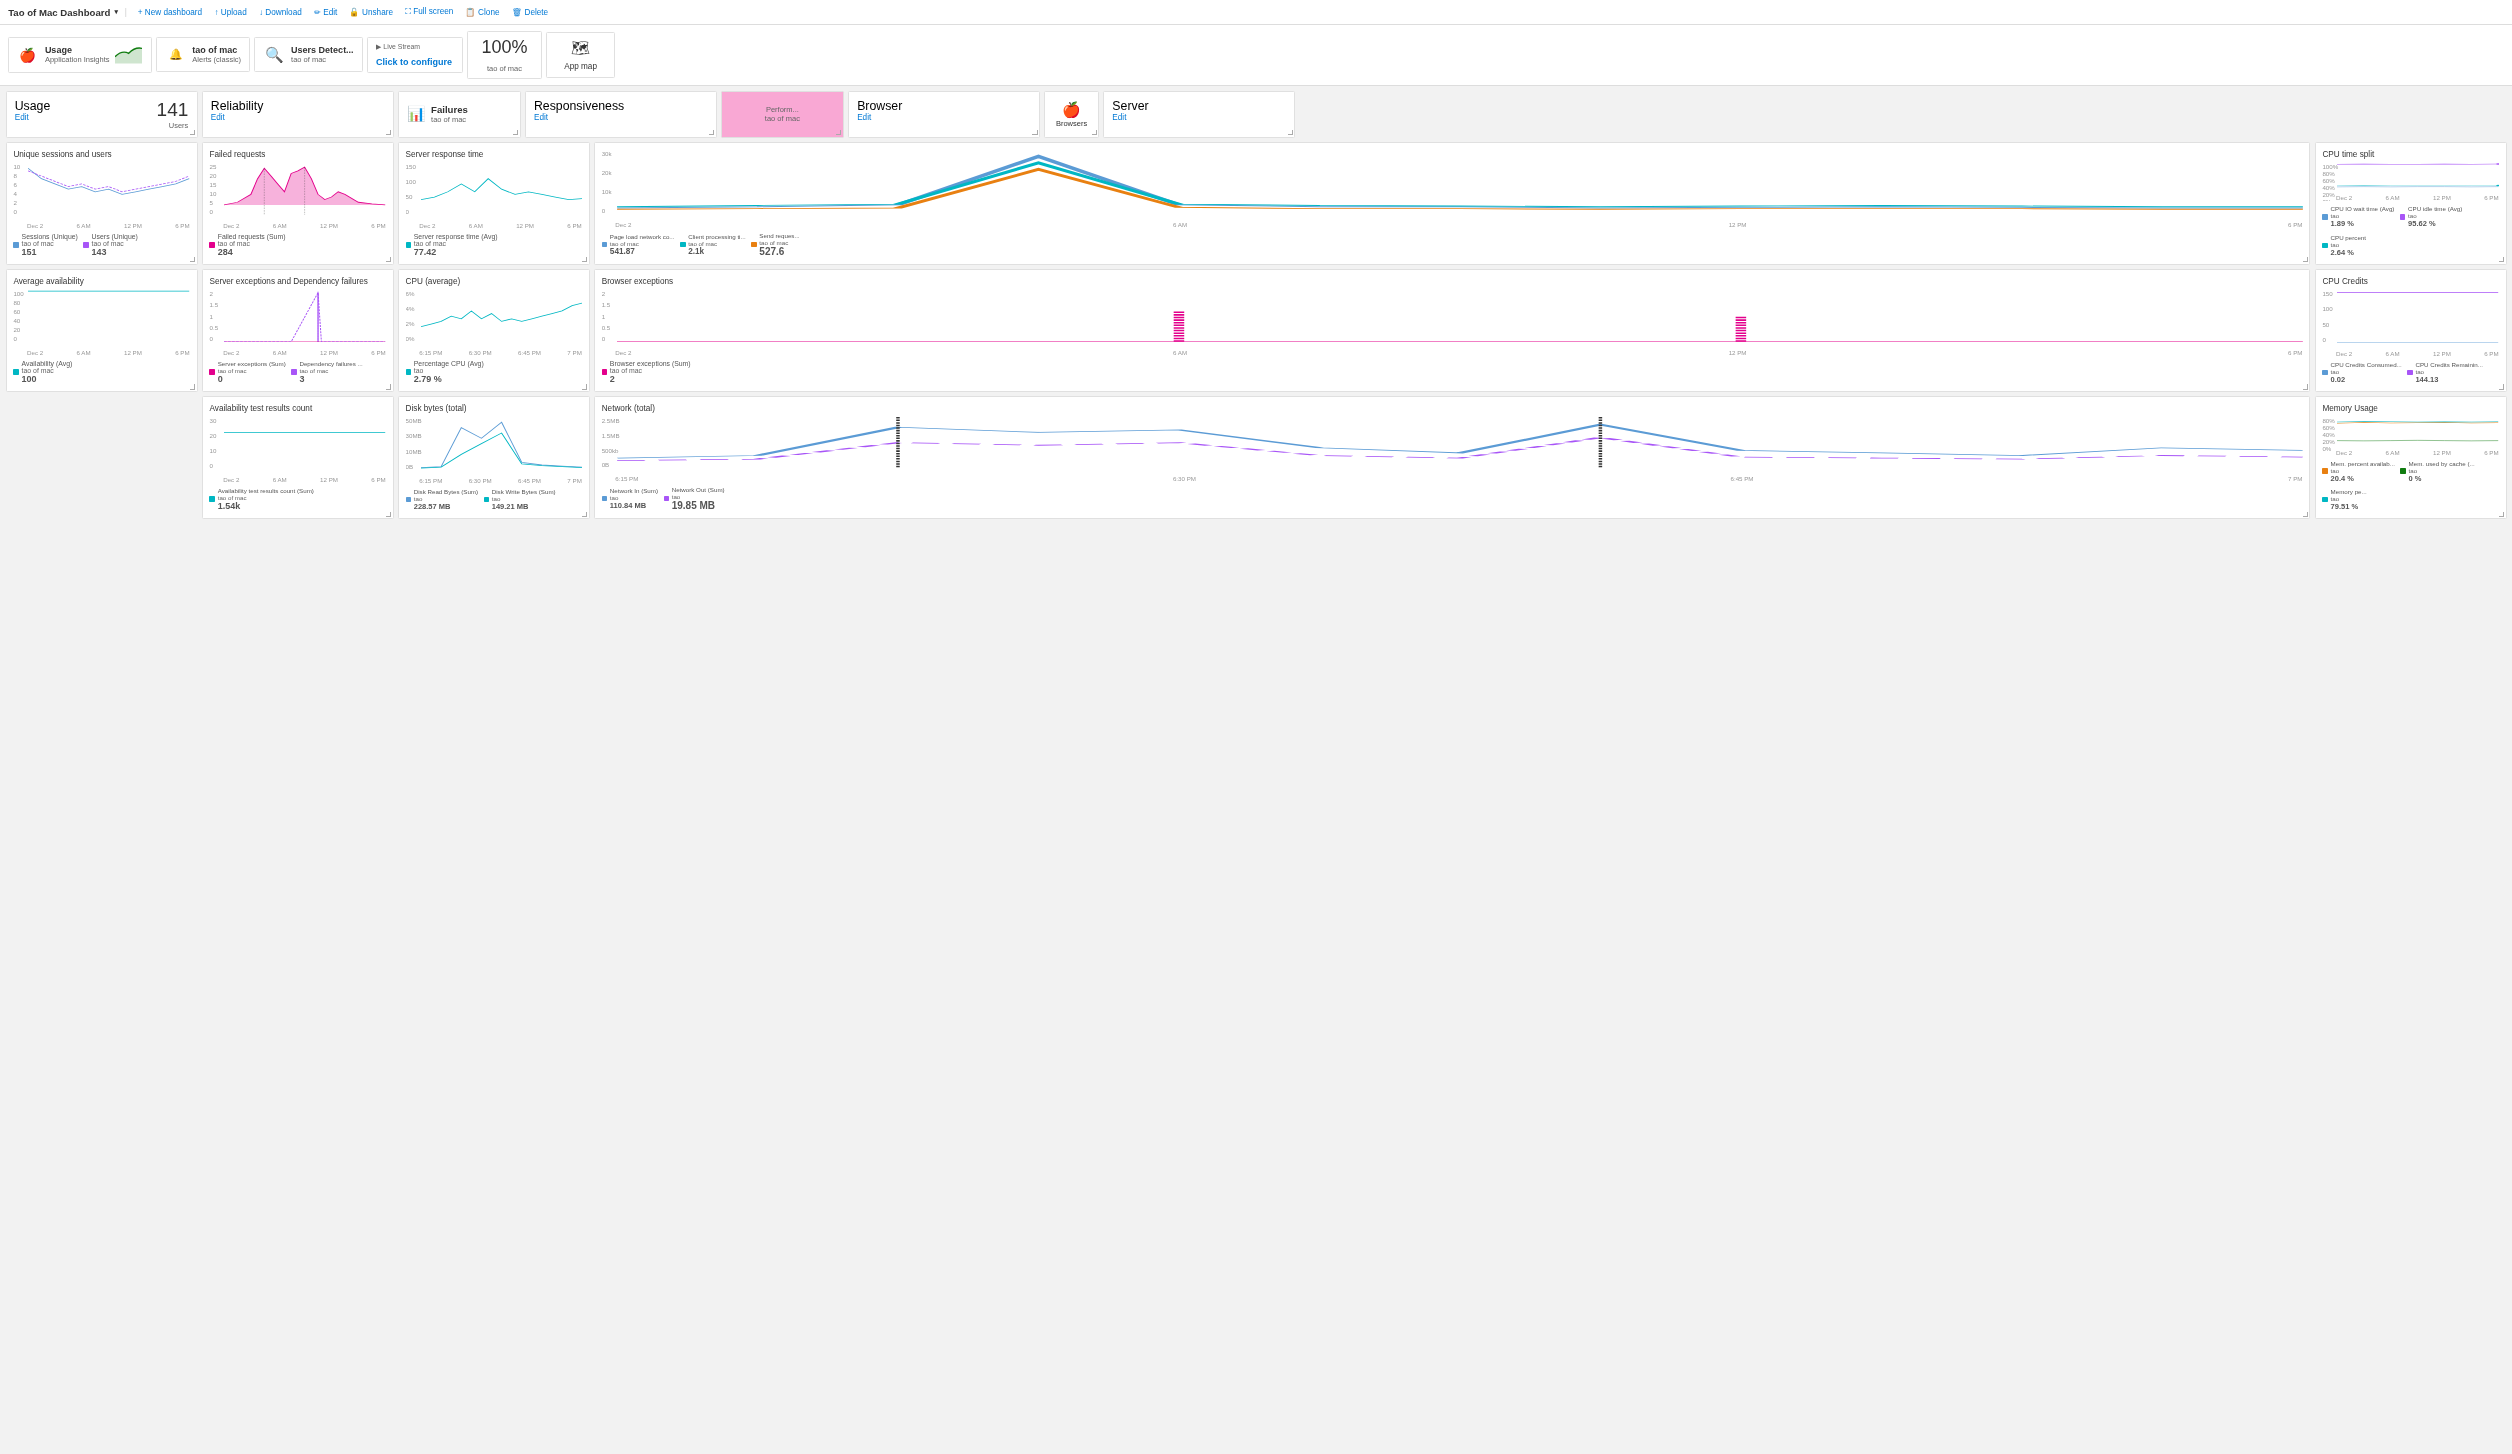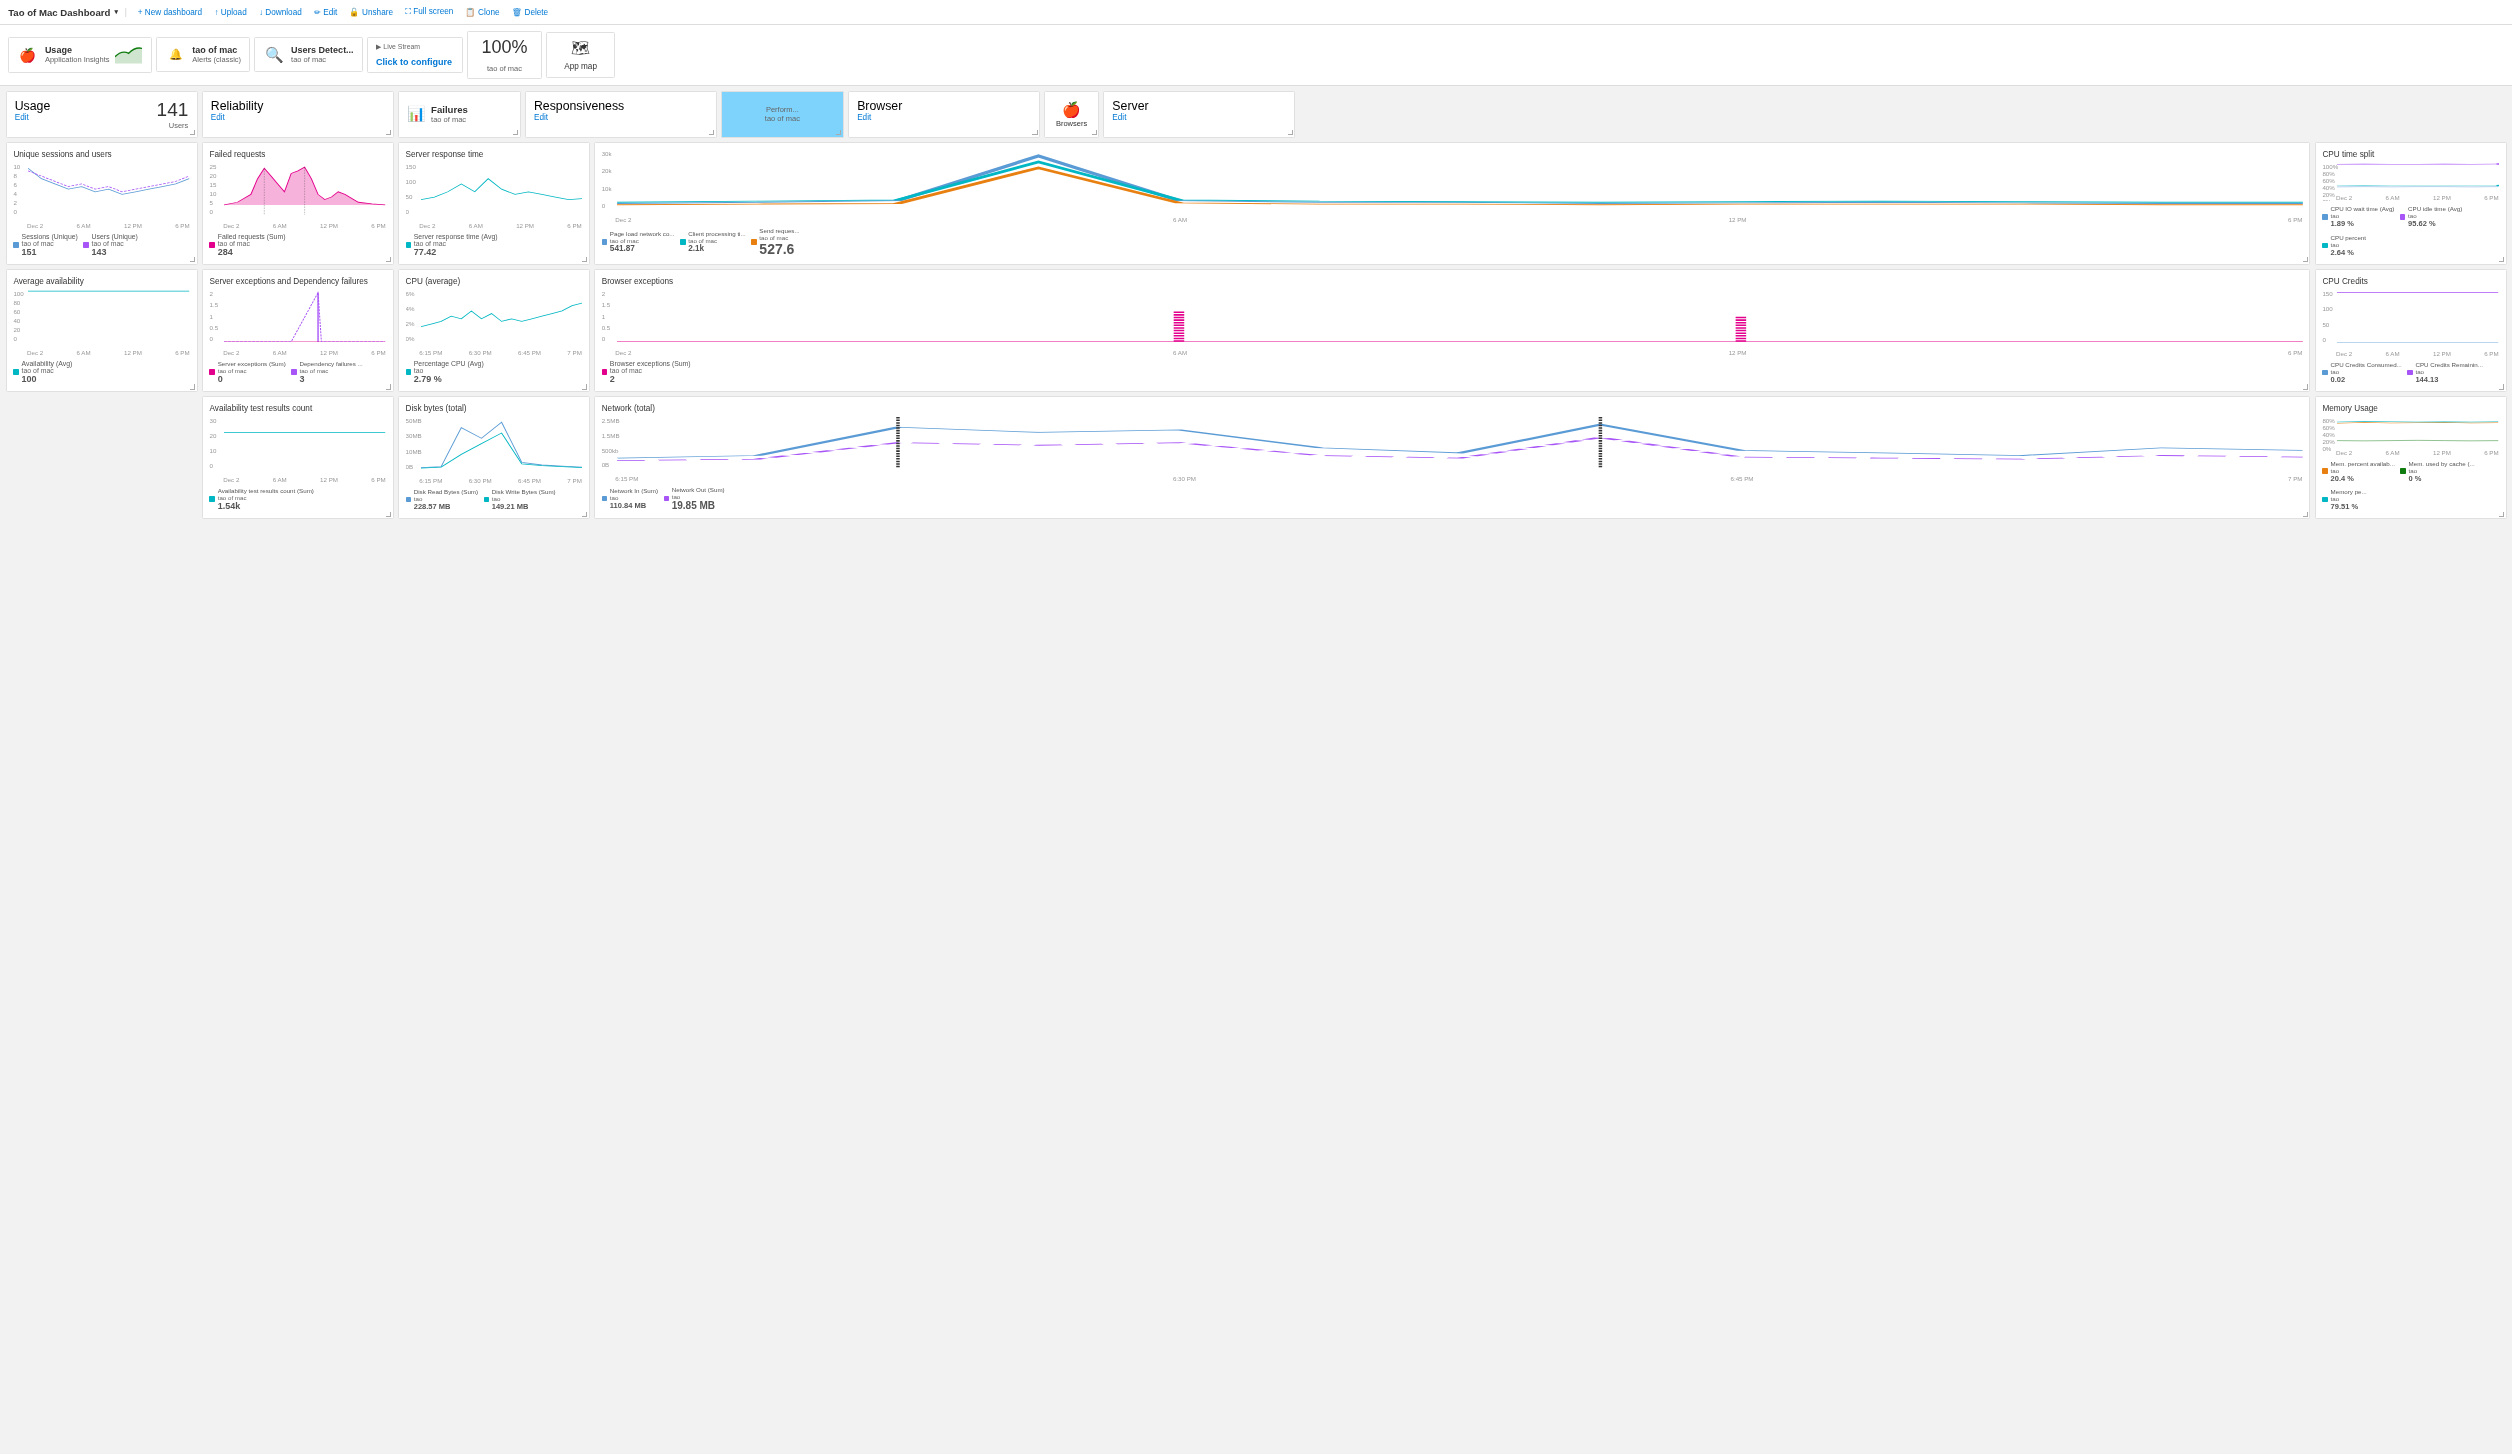--- a/index.html
+++ b/index.html
@@ -31,21 +31,21 @@
     .chart-card { background: #fff; border: 0.7px solid #e0e0e0; border-radius: 1.4px; padding: 6.9px; display: flex; flex-direction: column; min-height: 123px; }
     .chart-title { font-size: 8.2px; color: #333; margin-bottom: 4.1px; }
     .chart-area { flex: 1; position: relative; overflow: hidden; }
     .chart-legend { margin-top: 4.1px; display: flex; flex-wrap: wrap; gap: 5.5px; }
     .legend-item { display: flex; align-items: center; gap: 2.7px; font-size: 6.9px; color: #555; }
     .legend-dot { width: 5.5px; height: 5.5px; border-radius: 0.7px; flex-shrink: 0; }
     .legend-value { font-size: 9px; font-weight: 600; }
 
     
     .section-header-failures { background: #fff; border: 0.7px solid #e0e0e0; border-radius: 1.4px; padding: 6.9px 8.2px; display: flex; align-items: center; gap: 5.5px; }
-    .section-header-perf { background: #7dd3fc; border: 0.7px solid #e0e0e0; border-radius: 1.4px; padding: 6.9px 8.2px; display: flex; flex-direction: column; align-items: center; justify-content: center; }
+    .section-header-perf { background: #f9a8d4; border: 0.7px solid #e0e0e0; border-radius: 1.4px; padding: 6.9px 8.2px; display: flex; flex-direction: column; align-items: center; justify-content: center; }
     .section-header-browsers { background: #fff; border: 0.7px solid #e0e0e0; border-radius: 1.4px; padding: 6.9px 8.2px; display: flex; flex-direction: column; align-items: center; justify-content: center; }
 
     .resize-handle { position: absolute; bottom: 0; right: 0; width: 6.9px; height: 6.9px; cursor: se-resize; }
     .resize-handle::after { content: ''; position: absolute; bottom: 1.4px; right: 1.4px; width: 4.1px; height: 4.1px; border-right: 0.7px solid #aaa; border-bottom: 0.7px solid #aaa; }
 
     .chart-y-labels { position: absolute; left: 0; top: 0; bottom: 13.7px; display: flex; flex-direction: column; justify-content: space-between; font-size: 6.2px; color: #999; width: 13.7px; }
     .chart-x-labels { position: absolute; bottom: 0; left: 13.7px; right: 0; display: flex; justify-content: space-between; font-size: 6.2px; color: #999; }
     .chart-plot { position: absolute; top: 0; bottom: 13.7px; left: 15px; right: 0; }
 
     .dropdown-arrow { font-size: 6.9px; margin-left: 1.4px; }
@@ -364,21 +364,21 @@
               <div style="font-size:6.2px;">Client processing ti...</div>
               <div style="font-size:6.2px;color:#666;">tao of mac</div>
               <div class="legend-value" style="font-size:8.2px;">2.1k</div>
             </div>
           </div>
         <div class="legend-item">
             <div class="legend-dot" style="background:#e88011;"></div>
             <div>
               <div style="font-size:6.2px;">Send reques...</div>
               <div style="font-size:6.2px;color:#666;">tao of mac</div>
-              <div class="legend-value" style="font-size:14px;">527.6</div>
+              <div class="legend-value" style="font-size:10px;">527.6</div>
             </div>
           </div>
       </div>
       <div class="resize-handle"></div>
     </div>
 
     <div class="chart-card" style="position:relative;">
       <div class="chart-title">CPU time split</div>
       <div class="chart-area" style="height:82px; position:relative;">
         <div class="chart-y-labels">

